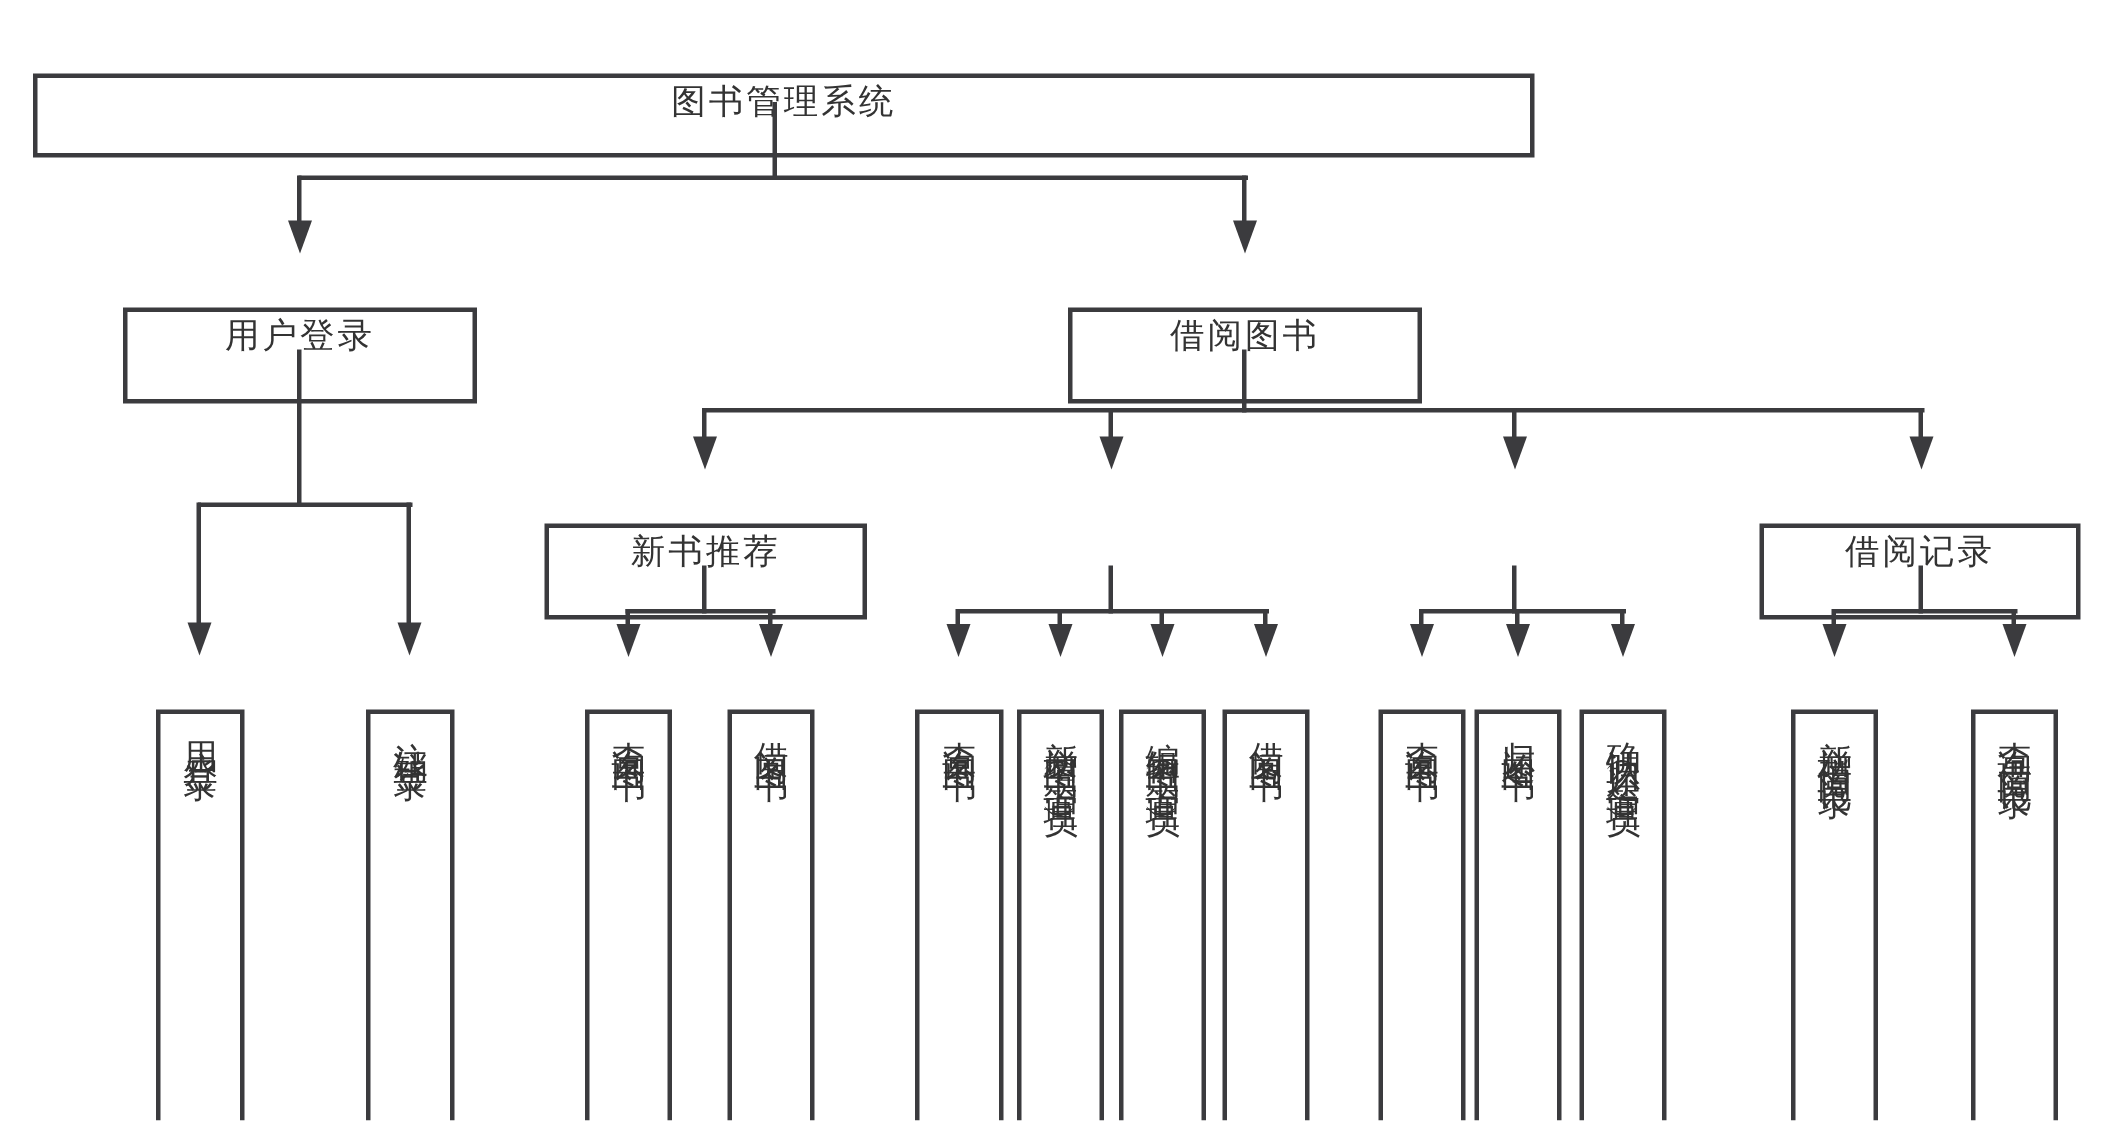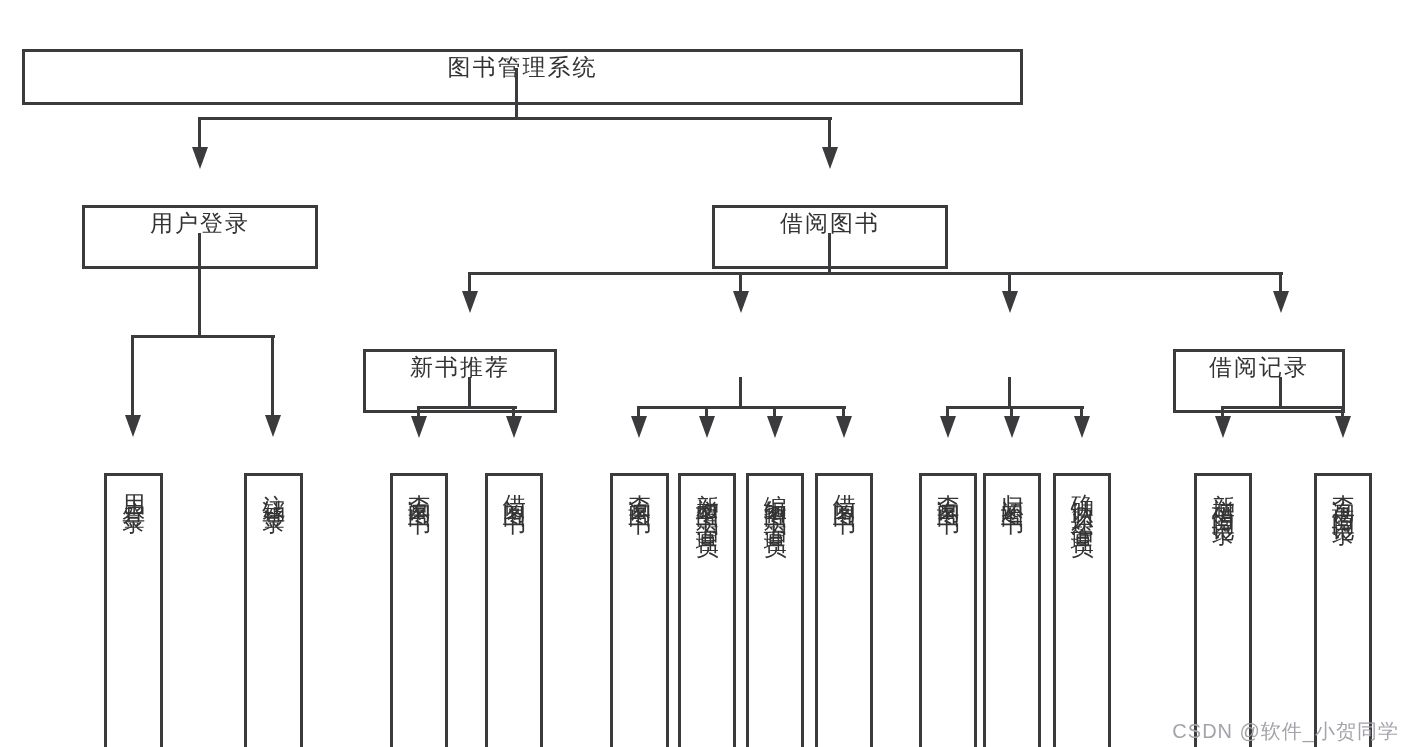--- a/index.html
+++ b/index.html
@@ -39,24 +39,24 @@
     <span class="lbl">图书管理系统</span>
   </div>
 
   <div class="node hbox" style="left:82px;top:169px;width:236px;height:64px">
     <span class="lbl">用户登录</span>
   </div>
   <div class="node hbox" style="left:712px;top:169px;width:236px;height:64px">
     <span class="lbl">借阅图书</span>
   </div>
 
-  <div class="node hbox" style="left:363px;top:313px;width:194px;height:64px">
+  <div class="node hbox" style="left:363px;top:313px;width:215px;height:64px">
     <span class="lbl">新书推荐</span>
   </div>
-  <div class="node hbox" style="left:1173px;top:313px;width:172px;height:64px">
+  <div class="node hbox" style="left:1173px;top:313px;width:214px;height:64px">
     <span class="lbl">借阅记录</span>
   </div>
 
   <div class="node vbox" style="left:104px;top:437px;width:59px;height:298px">
     <span class="lbl">用户登录</span>
   </div>
   <div class="node vbox" style="left:244px;top:437px;width:59px;height:298px">
     <span class="lbl">注销登录</span>
   </div>
   <div class="node vbox" style="left:390px;top:437px;width:58px;height:298px">
@@ -145,14 +145,13 @@
   <div class="vline" style="left:1080px;top:406px;height:14px"></div>
   <div class="tri" style="left:1074px;top:416px"></div>
 
   <div class="vline" style="left:1279px;top:377px;height:32px"></div>
   <div class="hline" style="left:1222px;top:406px;width:123px"></div>
   <div class="vline" style="left:1221px;top:406px;height:14px"></div>
   <div class="tri" style="left:1215px;top:416px"></div>
   <div class="vline" style="left:1341px;top:406px;height:14px"></div>
   <div class="tri" style="left:1335px;top:416px"></div>
 
-  <div class="watermark">CSDN @软件_小贺同学</div>
 </div>
 
 </body></html>

